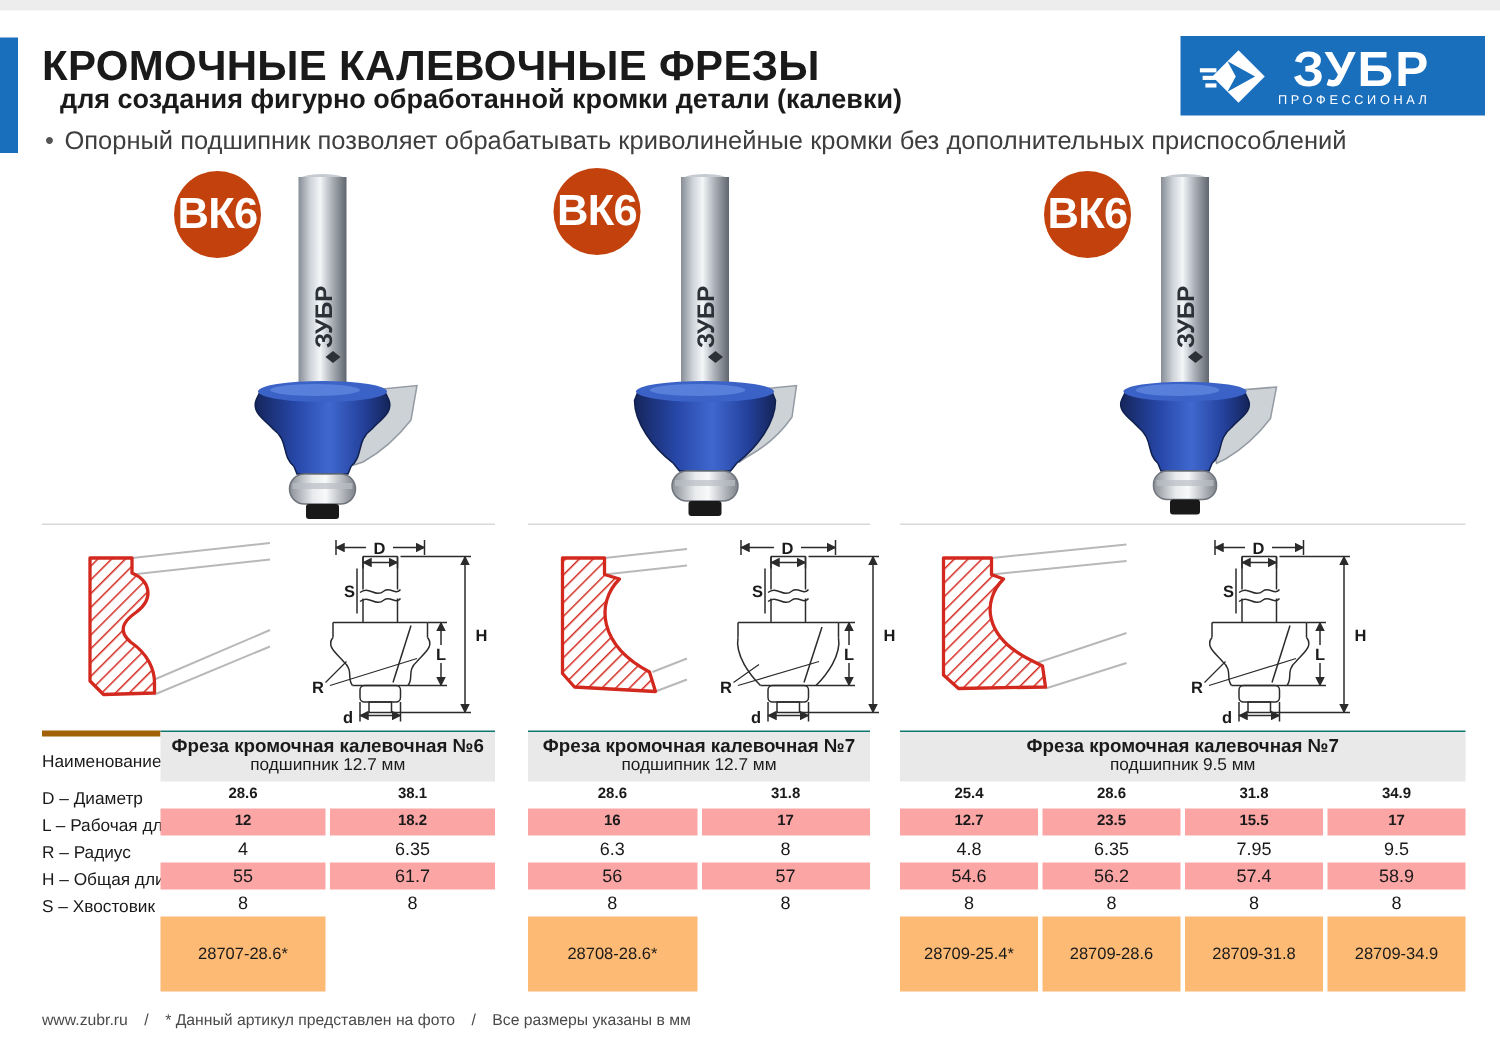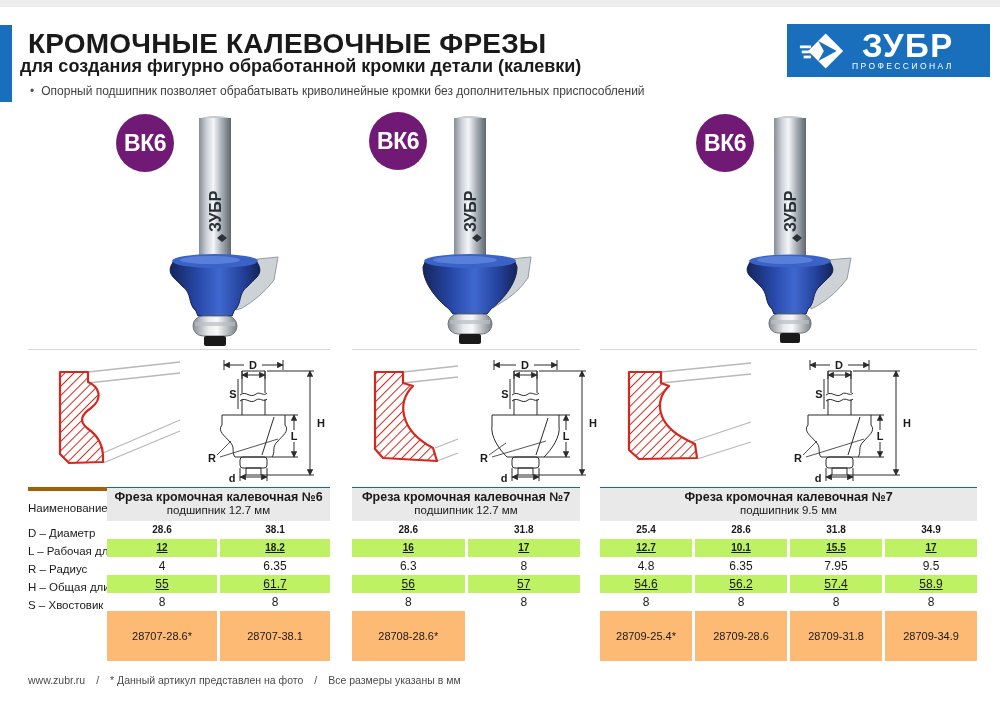--- a/index.html
+++ b/index.html
@@ -7,53 +7,53 @@
   body {
     position: relative;
     background: #ffffff;
     font-family: "Liberation Sans", sans-serif;
     color: #1a1a1a;
     overflow: hidden;
   }
   .topstrip { position:absolute; left:0; top:0; width:1000px; height:7px; background:#ededed; }
   .accent-bar { position:absolute; left:0; top:25px; width:12px; height:77px; background:#1a6fbd; }
   .title { position:absolute; left:28px; top:28px; font-size:28px; font-weight:bold; letter-spacing:.2px; white-space:nowrap; }
-  .subtitle { position:absolute; left:20px; top:56px; font-size:18px; font-weight:bold; white-space:nowrap; }
-  .bullet { position:absolute; left:30px; top:84px; font-size:12px; color:#3e3e3e; white-space:nowrap; }
+  .subtitle { position:absolute; left:40px; top:56px; font-size:18px; font-weight:bold; white-space:nowrap; }
+  .bullet { position:absolute; left:30px; top:84px; font-size:17px; color:#3e3e3e; white-space:nowrap; }
   .bullet .mark { margin-right:7px; color:#555; }
 
   .logo { position:absolute; left:787px; top:24px; width:203px; height:53px; background:#1a6fbd; display:flex; align-items:center; }
   .logo-icon { margin-left:12px; flex:0 0 auto; }
   .logo-textcol { display:flex; flex-direction:column; align-items:flex-end; margin-left:7px; }
   .logo-brand { color:#fff; font-size:33px; font-weight:bold; line-height:29px; letter-spacing:1.5px; }
   .logo-tag { color:#fff; font-size:8.5px; letter-spacing:2.4px; margin-top:1px; }
 
-  .badge { position:absolute; width:58px; height:58px; border-radius:50%; background:#701a75; color:#fff;
-           font-weight:bold; font-size:23px; display:flex; align-items:center; justify-content:center; letter-spacing:-.5px; }
+  .badge { position:absolute; width:58px; height:58px; border-radius:50%; background:#c2410c; color:#fff;
+           font-weight:bold; font-size:29px; display:flex; align-items:center; justify-content:center; letter-spacing:-.5px; }
   .bit { position:absolute; }
 
   .divline { position:absolute; top:349px; height:1px; background:#d8d8d8; }
   .dl1 { left:28px; width:302px; } .dl2 { left:352px; width:228px; } .dl3 { left:600px; width:377px; }
   .rp, .dw { position:absolute; }
 
   .tables { position:absolute; left:28px; top:487px; width:949px; height:175px; }
   .rowlabels { position:absolute; left:0; top:0; width:79px; border-top:4px solid #a16207; }
   .rl { height:18px; line-height:18px; font-size:11.5px; white-space:nowrap; }
   .rl-head { height:33px; display:flex; align-items:center; }
   .rl-sku { height:50px; display:flex; align-items:center; }
   .ptable { position:absolute; top:0; display:grid; column-gap:3px; border-top:1px solid #0f766e; }
   .pt1 { left:79px;  width:223px; grid-template-columns:repeat(2,1fr); }
   .pt2 { left:324px; width:228px; grid-template-columns:repeat(2,1fr); }
   .pt3 { left:572px; width:377px; grid-template-columns:repeat(4,1fr); }
   .thead { grid-column:1/-1; background:#e9e9e9; height:33px; text-align:center; padding-top:2px; }
   .tname { font-size:12.5px; font-weight:bold; }
   .tsub { font-size:11.5px; }
   .tc { height:18px; line-height:18px; text-align:center; font-size:12px; }
   .tc.b { font-weight:bold; font-size:10px; }
-  .tc.g { background:#bef264;text-decoration:underline; }
+  .tc.g { background:#fca5a5; }
   .tsku { height:50px; background:#fdba74; display:flex; align-items:center; justify-content:center; font-size:11px; }
 
   .footer { position:absolute; left:28px; top:674px; font-size:10.5px; color:#4a4a4a; white-space:nowrap; }
   .fsep { margin:0 11px; }
   .dlbl { font: bold 11px "Liberation Sans", sans-serif; fill:#1a1a1a; }
 </style>
 </head>
 <body>
 
 <svg width="0" height="0" style="position:absolute" aria-hidden="true">
@@ -312,21 +312,20 @@
     <div class="tc b">38.1</div>
     <div class="tc b g">12</div>
     <div class="tc b g">18.2</div>
     <div class="tc">4</div>
     <div class="tc">6.35</div>
     <div class="tc g">55</div>
     <div class="tc g">61.7</div>
     <div class="tc">8</div>
     <div class="tc">8</div>
     <div class="tsku">28707-28.6*</div>
-    <div class="tsku">28707-38.1</div>
   </div>
 
   <div class="ptable pt2">
     <div class="thead">
       <div class="tname">Фреза кромочная калевочная №7</div>
       <div class="tsub">подшипник 12.7 мм</div>
     </div>
     <div class="tc b">28.6</div>
     <div class="tc b">31.8</div>
     <div class="tc b g">16</div>
@@ -343,21 +342,21 @@
   <div class="ptable pt3">
     <div class="thead">
       <div class="tname">Фреза кромочная калевочная №7</div>
       <div class="tsub">подшипник 9.5 мм</div>
     </div>
     <div class="tc b">25.4</div>
     <div class="tc b">28.6</div>
     <div class="tc b">31.8</div>
     <div class="tc b">34.9</div>
     <div class="tc b g">12.7</div>
-    <div class="tc b g">10.1</div>
+    <div class="tc b g">23.5</div>
     <div class="tc b g">15.5</div>
     <div class="tc b g">17</div>
     <div class="tc">4.8</div>
     <div class="tc">6.35</div>
     <div class="tc">7.95</div>
     <div class="tc">9.5</div>
     <div class="tc g">54.6</div>
     <div class="tc g">56.2</div>
     <div class="tc g">57.4</div>
     <div class="tc g">58.9</div>

